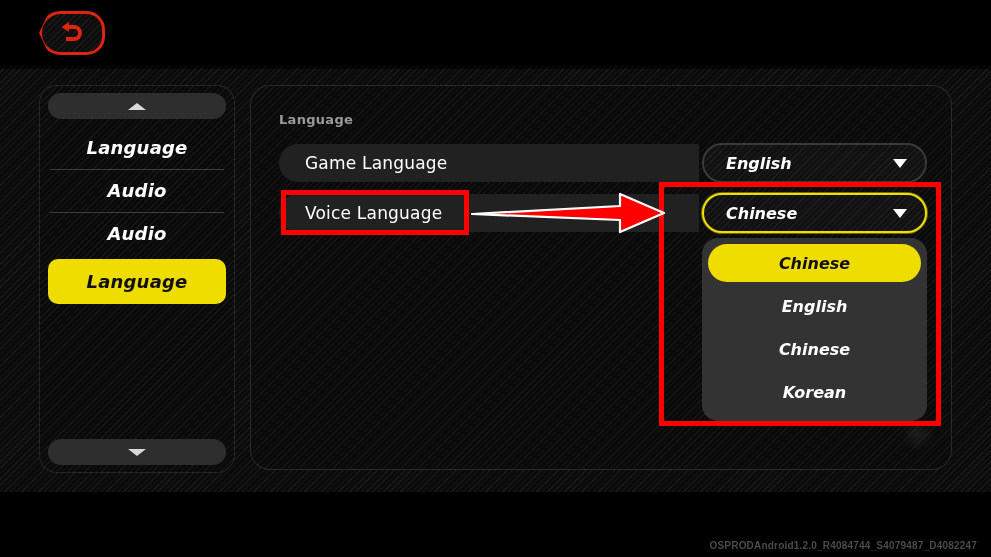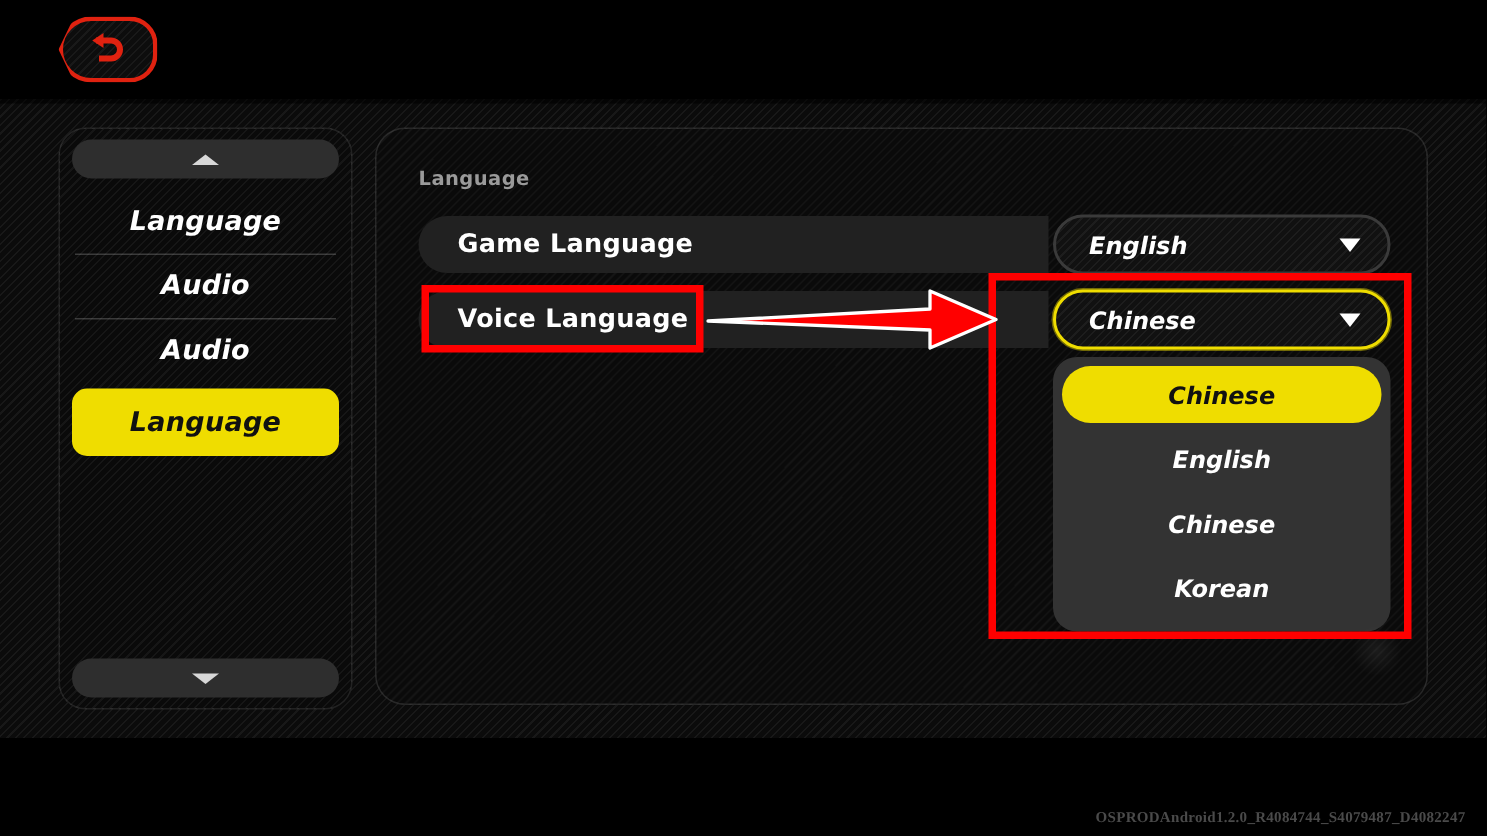--- a/index.html
+++ b/index.html
@@ -185,21 +185,21 @@
     width: 420px; height: 38px;
     background: #212121;
     border-radius: 19px 0 0 19px;
     display: flex;
     align-items: center;
     padding-left: 26px;
     box-sizing: border-box;
   }
   .row-label {
     font-family: "DejaVu Sans", sans-serif;
-    font-weight: bold;
+    font-weight: normal;
     font-size: 17px;
     color: #ffffff;
     letter-spacing: .2px;
   }
   .dropdown {
     position: absolute;
     left: 423px; top: -1px;
     width: 225px; height: 40px;
     border-radius: 20px;
     background-color: #111111;
@@ -278,21 +278,21 @@
     position: absolute;
     left: 470px; top: 192px;
     width: 196px; height: 42px;
     pointer-events: none;
   }
 
   
   .watermark {
     position: absolute;
     right: 14px; bottom: 6px;
-    font-family: Liberation Serif, serif;
+    font-family: Liberation Sans, sans-serif;
     font-weight: bold;
     font-size: 10px;
     color: #4a4a4a;
     letter-spacing: .2px;
   }
 </style>
 </head>
 <body>
 
 <div class="stage">

